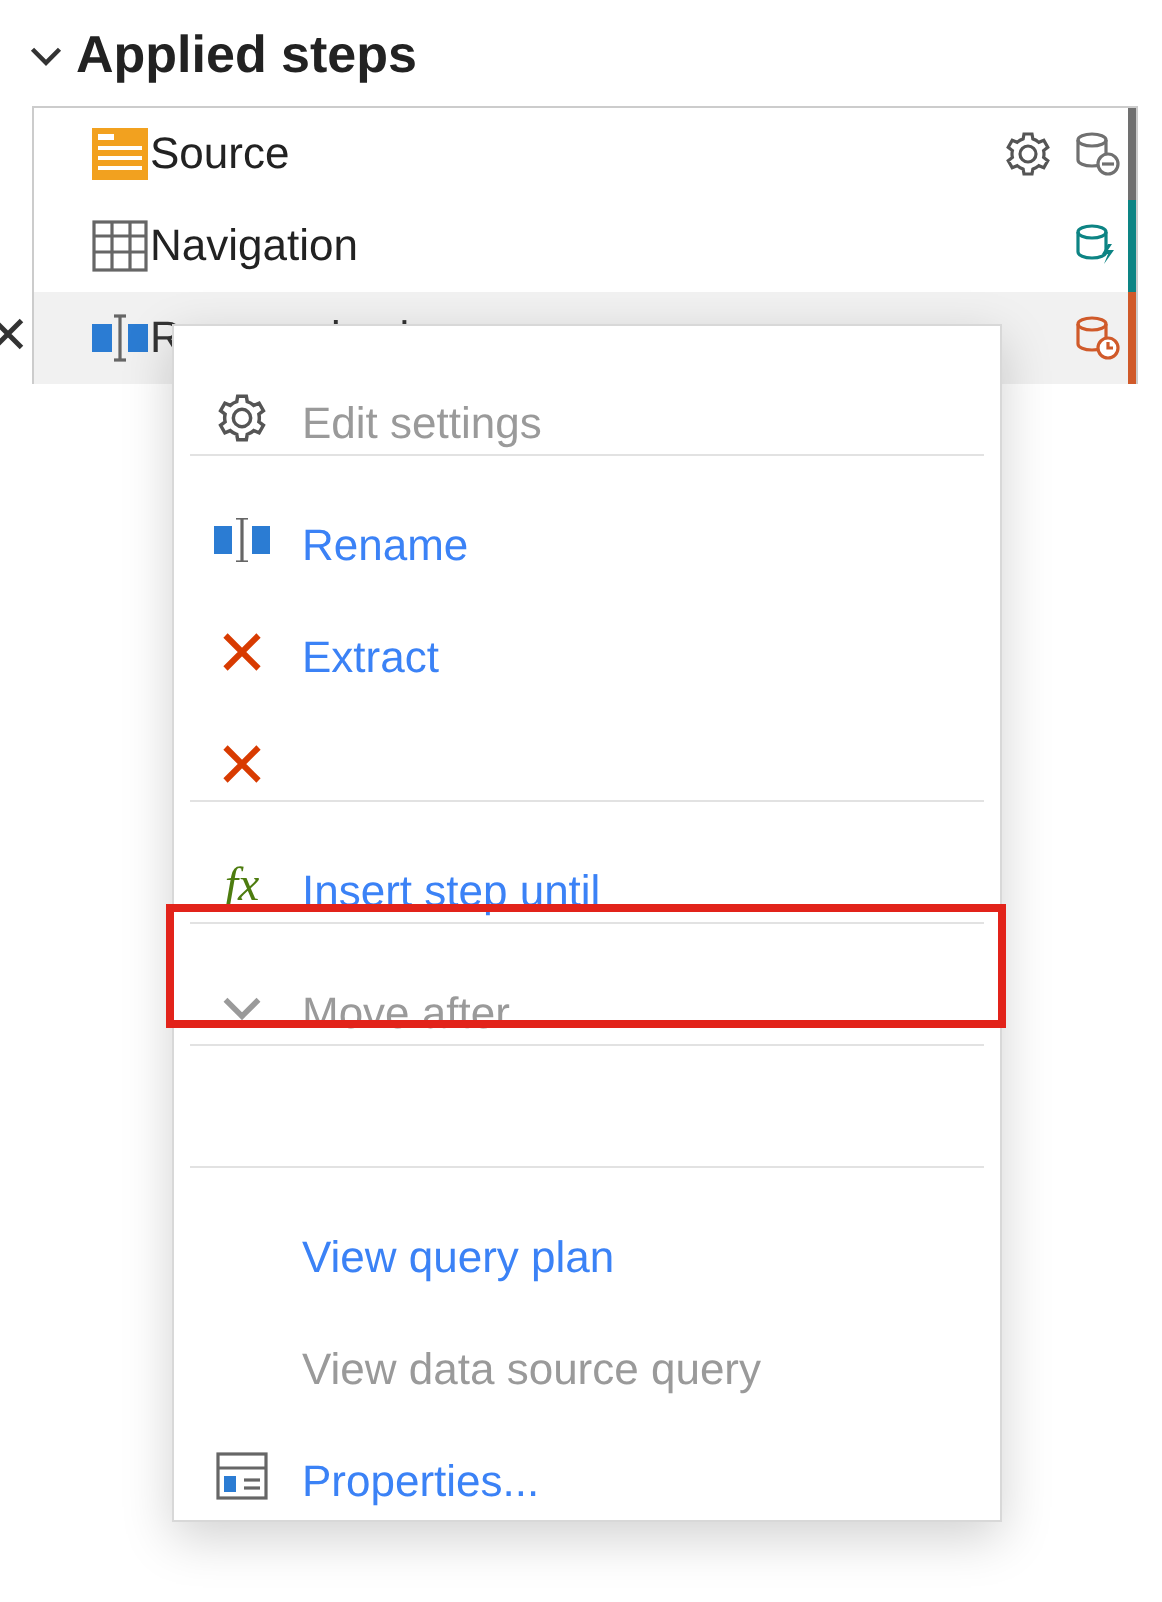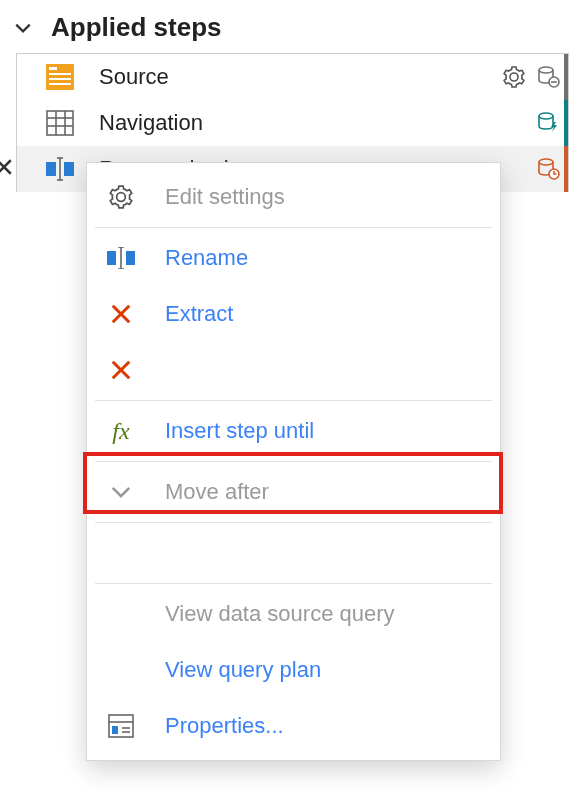--- a/index.html
+++ b/index.html
@@ -9,21 +9,21 @@
       font-family: "Segoe UI", Arial, sans-serif;
       background: #fff;
       width: 581px;
       height: 801px;
       overflow: hidden;
     }
     .panel { padding: 8px 10px 0 10px; }
     .panel-header {
       display: flex;
       align-items: center;
-      gap: 17px;
+      gap: 4px;
       padding: 4px 2px 10px 2px;
       text-align: center;
     }
     .panel-header .chev { width: 22px; height: 22px; display:flex; align-items:center; justify-content:center; }
     .panel-title {
       font-size: 26px;
       font-weight: 700;
       color: #222;
     }
     .steps-box {
@@ -32,21 +32,21 @@
       margin-left: 6px;
       margin-right: 2px;
       position: relative;
       background: #fff;
     }
     .step-row {
       display: flex;
       align-items: center;
       height: 46px;
       padding: 0 6px 0 28px;
-      gap: 24px;
+      gap: 0;
       position: relative;
     }
     .step-row .close-slot {
       position: absolute;
       left: -26px;
       top: 0;
       width: 26px;
       height: 46px;
       display: flex;
       align-items: center;
@@ -79,23 +79,23 @@
       top: 162px;
       width: 415px;
       background: #fff;
       border: 1px solid #d8d8d8;
       box-shadow: 0 8px 24px rgba(0,0,0,0.18);
       padding: 6px 0;
       z-index: 10;
     }
     .menu-item {
       display: flex;
-      align-items: center;
+      align-items: flex-end;
       height: 56px;
-      gap: 28px;
+      gap: 14px;
       padding: 0 18px 0 18px;
     }
     .menu-item .mi-icon { width: 32px; height: 32px; display:flex; align-items:center; justify-content:center; flex-shrink:0; }
     .menu-item .mi-label {
       font-size: 22px;
       color: #3b82f6;
     }
     .menu-item.disabled .mi-label { color: #9a9a9a; }
     .menu-sep {
       height: 1px;
@@ -279,28 +279,28 @@
   </div>
 
   <div class="menu-sep"></div>
 
   <div class="menu-item">
     <span class="mi-icon"></span>
   </div>
 
   <div class="menu-sep"></div>
 
+  <div class="menu-item">
+    <span class="mi-icon"></span>
+    <span class="mi-label">View query plan</span>
+  </div>
+
   <div class="menu-item disabled">
     <span class="mi-icon"></span>
     <span class="mi-label">View data source query</span>
-  </div>
-
-  <div class="menu-item">
-    <span class="mi-icon"></span>
-    <span class="mi-label">View query plan</span>
   </div>
 
   <div class="menu-item">
     <span class="mi-icon">
       <svg width="26" height="24">
           <rect x="1" y="1" width="24" height="22" fill="none" stroke="#666" stroke-width="1.6"></rect>
           <line x1="1" y1="8" x2="25" y2="8" stroke="#666" stroke-width="1.6"></line>
           <rect x="4" y="12" width="6" height="8" fill="#2b7cd3"></rect>
           <line x1="14" y1="14" x2="22" y2="14" stroke="#666" stroke-width="1.6"></line>
           <line x1="14" y1="18" x2="22" y2="18" stroke="#666" stroke-width="1.6"></line>

